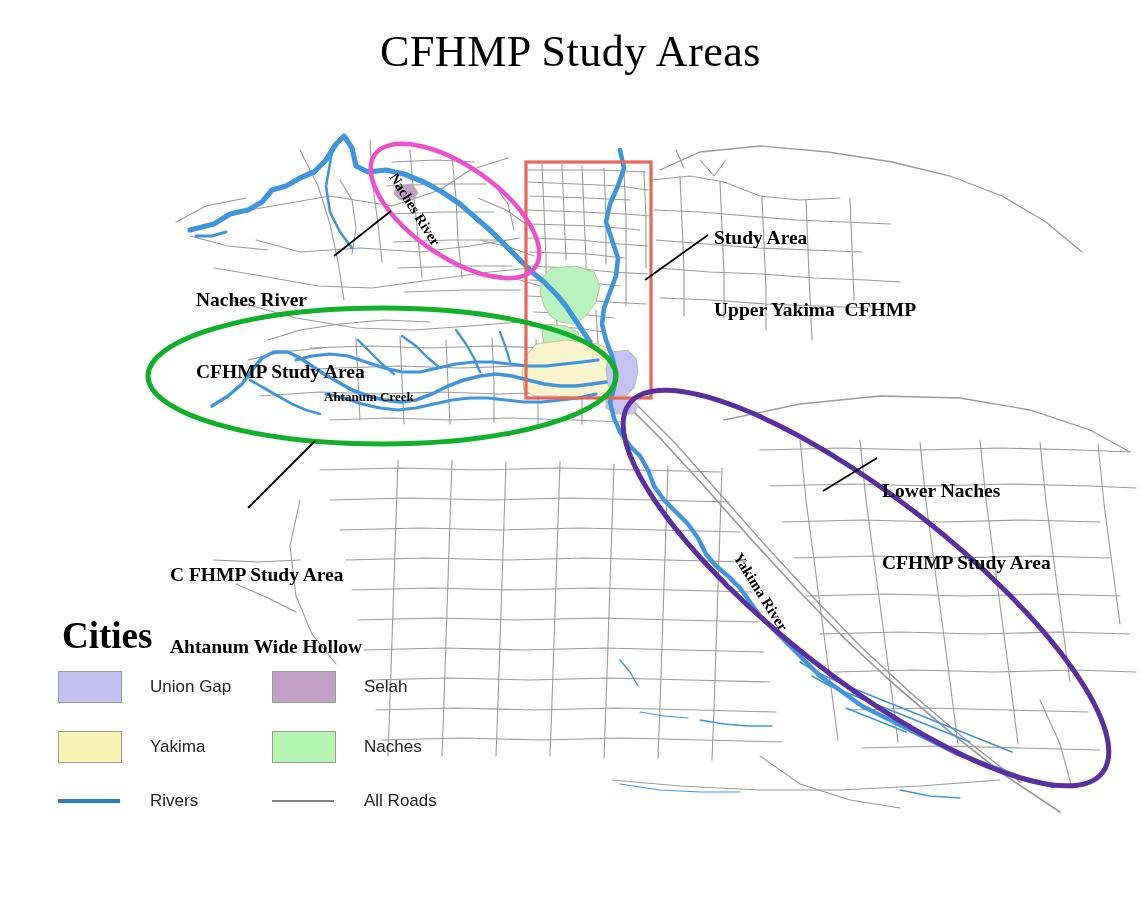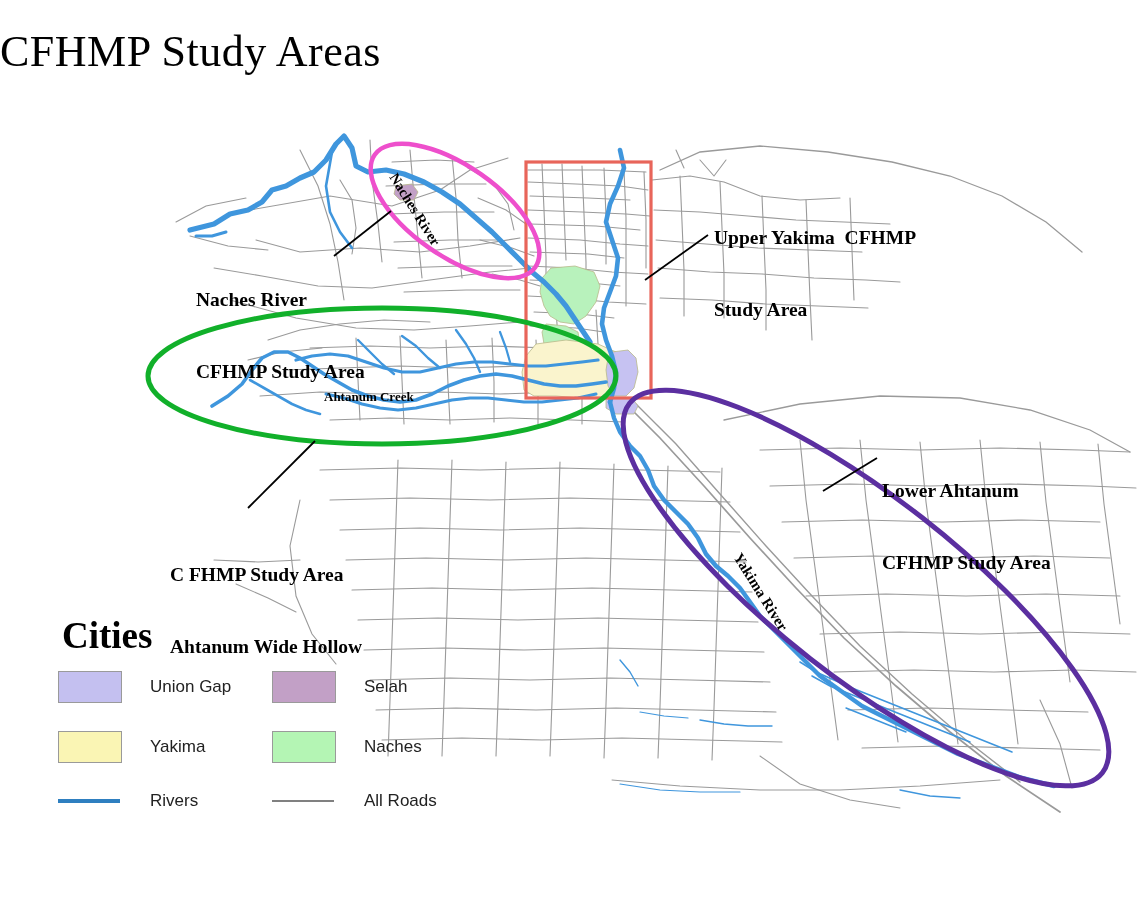--- a/index.html
+++ b/index.html
@@ -2,21 +2,21 @@
 <html><head>
 <meta charset="utf-8">
 <style>
   html,body{margin:0;padding:0;background:#ffffff;}
   body{width:1141px;height:908px;position:relative;overflow:hidden;
        font-family:"Liberation Serif", serif;}
   #map-root{position:absolute;inset:0;}
   svg{display:block;}
 
   .title{
-    position:absolute;left:0;top:26px;width:1141px;
+    position:absolute;left:0;top:26px;width:1141px;text-align:center;
     font-family:"Liberation Serif", serif;font-size:44px;color:#000;
     letter-spacing:0.5px;
   }
 
   
   .annot{
     position:absolute;font-family:"Liberation Serif", serif;
     font-weight:bold;font-size:19.5px;line-height:24px;color:#000;
     white-space:pre;
   }
@@ -266,26 +266,26 @@
   </g>
 </svg>
 </div>
 
 <div class="annot" id="annot-naches">
   <div>Naches River</div>
   <div>CFHMP Study Area</div>
 </div>
 
 <div class="annot" id="annot-upper">
+  <div>Study Area</div>
   <div>Upper Yakima  CFHMP</div>
-  <div>Study Area</div>
 </div>
 
 <div class="annot" id="annot-lower">
-  <div>Lower Ahtanum</div>
+  <div>Lower Naches</div>
   <div>CFHMP Study Area</div>
 </div>
 
 <div class="annot" id="annot-ahtanum">
   <div>C FHMP Study Area</div>
   <div>Ahtanum Wide Hollow</div>
 </div>
 
 <div class="river-label" id="label-ahtanum-creek">Ahtanum Creek</div>
 <div class="river-label" id="label-naches-river">Naches River</div>

